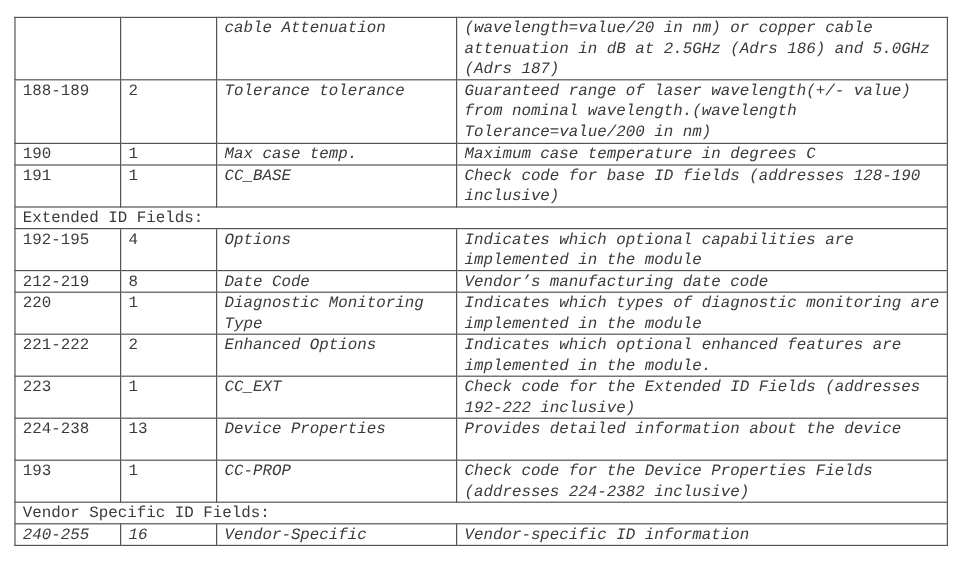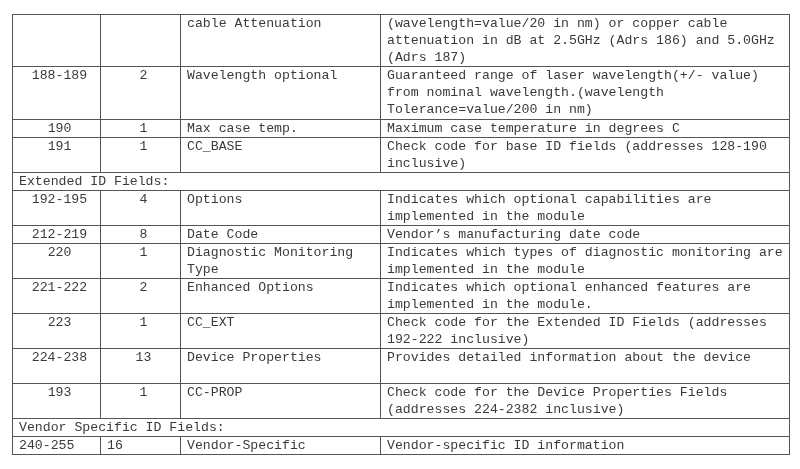--- a/index.html
+++ b/index.html
@@ -17,22 +17,22 @@
     width: 777px;
   }
   table.spec td {
     border: 1.5px solid #555;
     padding: 0 0 0 6px;
     vertical-align: top;
     white-space: pre-wrap;
     word-break: normal;
     overflow: hidden;
   }
-  td.c { text-align: center; padding-left: 0; }
-  td.l { text-align: left; }
+  td.c { padding-left: 0; }
+  td.l { text-align: left; font-style: italic; }
   td.section { padding-left: 6px; margin-left: 16px; }
   col.c1 { width: 88px; }
   col.c2 { width: 80px; }
   col.c3 { width: 200px; }
   col.c4 { width: 409px; }
   tr.h1 td { height: 50px; }
   tr.h2 td { height: 52px; }
   tr.h3 td { height: 16px; }
   tr.h4 td { height: 34px; }
   tr.h5 td { height: 17px; }
@@ -53,21 +53,21 @@
   <tbody>
     <tr class="h1">
       <td class="c"></td>
       <td class="c"></td>
       <td class="l">cable Attenuation</td>
       <td class="l">(wavelength=value/20 in nm) or copper cable attenuation in dB at 2.5GHz (Adrs 186) and 5.0GHz (Adrs 187)</td>
     </tr>
     <tr class="h2">
       <td class="c">188-189</td>
       <td class="c">2</td>
-      <td class="l">Wavelength optional</td>
+      <td class="l">Tolerance tolerance</td>
       <td class="l">Guaranteed range of laser wavelength(+/- value) from nominal wavelength.(wavelength Tolerance=value/200 in nm)</td>
     </tr>
     <tr class="h3">
       <td class="c">190</td>
       <td class="c">1</td>
       <td class="l">Max case temp.</td>
       <td class="l">Maximum case temperature in degrees C</td>
     </tr>
     <tr class="h4">
       <td class="c">191</td>

